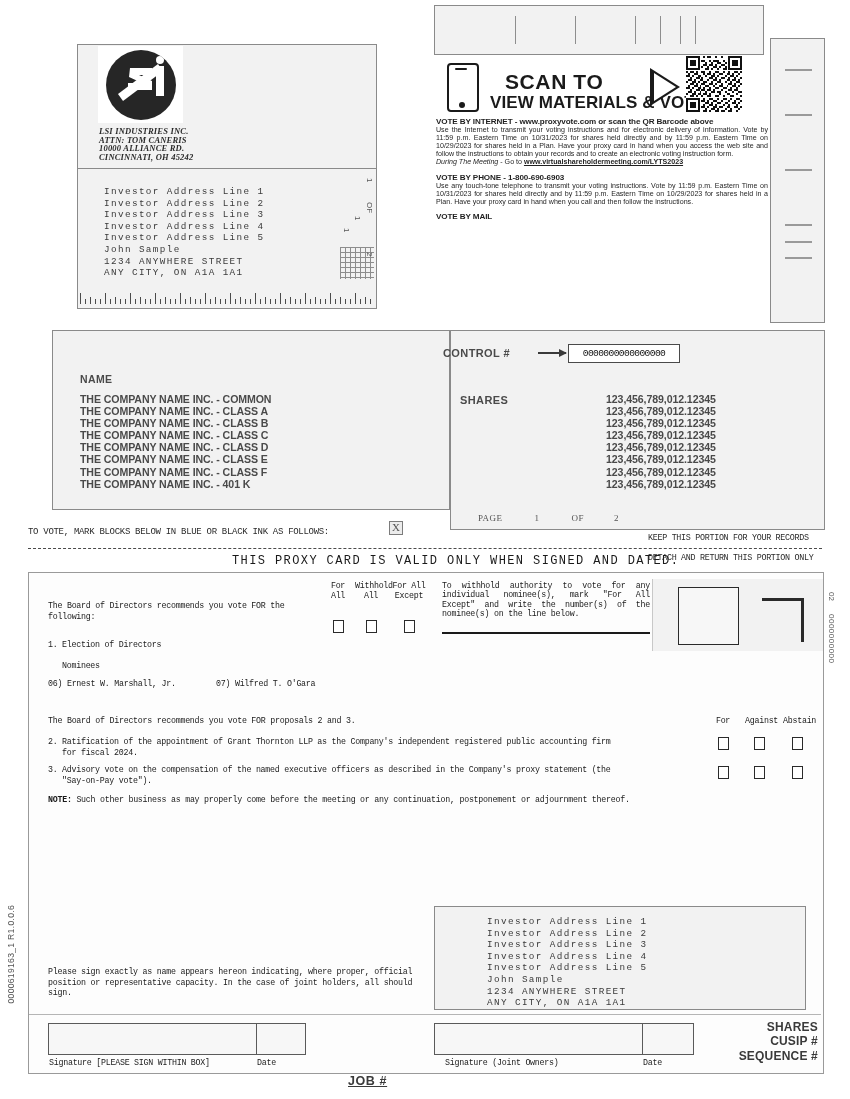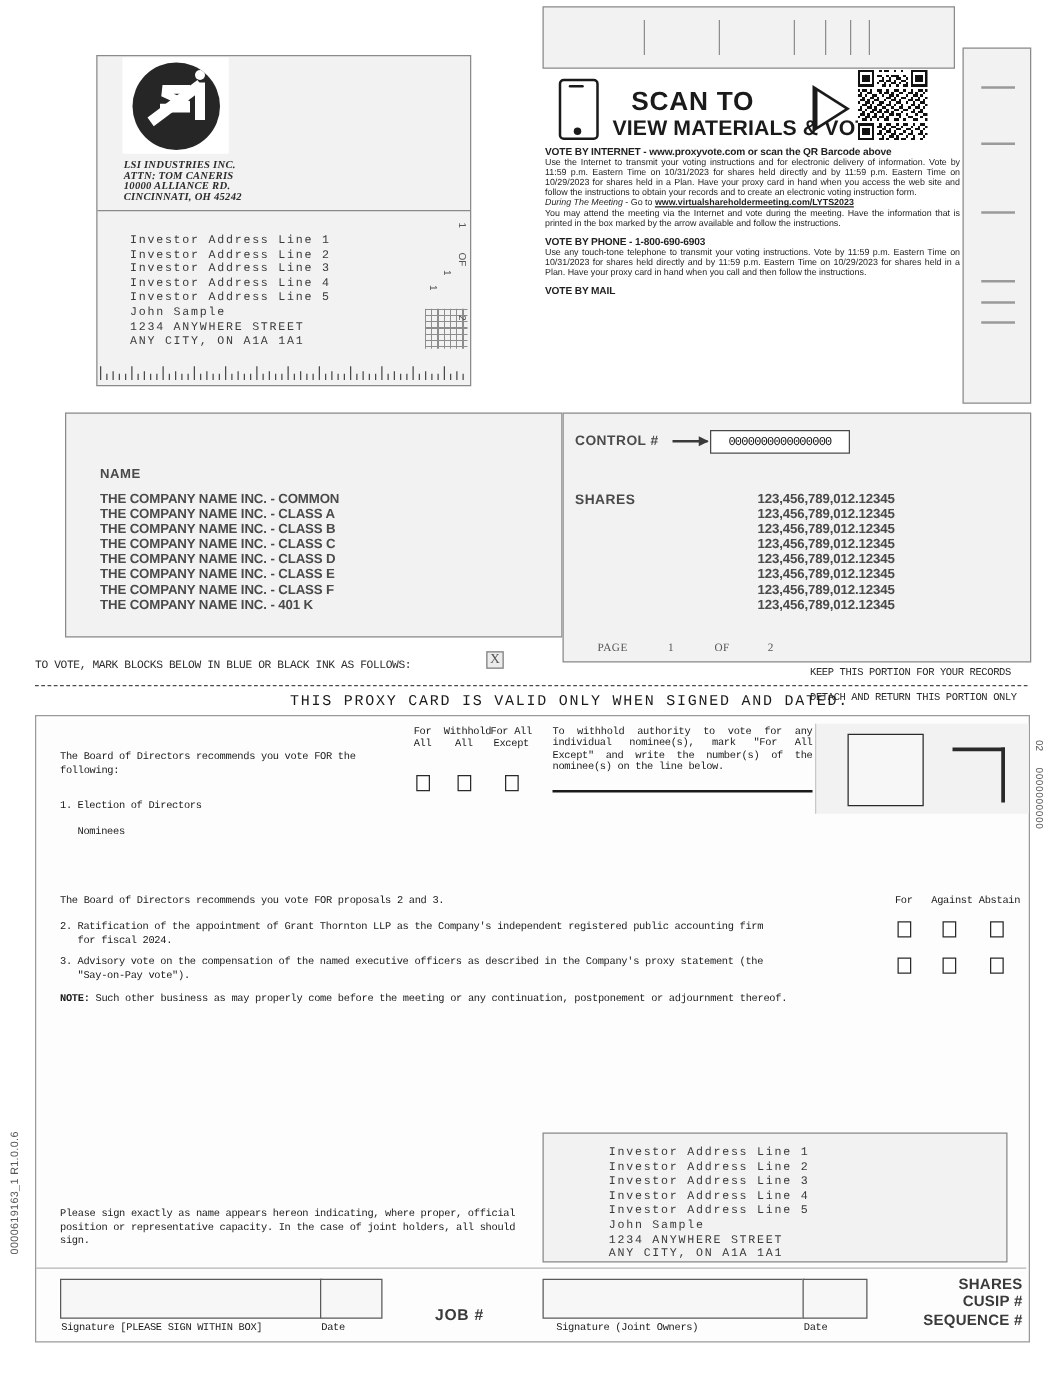--- a/index.html
+++ b/index.html
@@ -59,21 +59,21 @@
   #vote-instr .gap{height:7px;}
   #vote-instr .ital{font-style:italic;}
   #vote-instr .ul{text-decoration:underline;font-weight:bold;font-style:normal;}
 
   
   #namepanel{left:52px;top:330px;width:398px;height:180px;}
   #name-hdr{left:80px;top:373px;font-size:10.5px;font-weight:bold;letter-spacing:.4px;color:#4a4a4a;}
   #name-list{left:80px;top:393px;font-size:10.6px;font-weight:bold;line-height:12.1px;letter-spacing:-.1px;color:#4a4a4a;}
 
   #ctrlpanel{left:450px;top:330px;width:375px;height:200px;}
-  #ctrl-lab{left:460px;top:347px;font-size:11px;font-weight:bold;letter-spacing:.4px;color:#4a4a4a;}
+  #ctrl-lab{left:443px;top:347px;font-size:11px;font-weight:bold;letter-spacing:.4px;color:#4a4a4a;}
   #ctrl-arrow{left:538px;top:352px;width:28px;height:2px;background:#3a3a3a;}
   #ctrl-arrow:after{content:"";position:absolute;right:-1px;top:-3.5px;width:0;height:0;
       border-top:4.5px solid transparent;border-bottom:4.5px solid transparent;border-left:8px solid #3a3a3a;}
   #ctrl-box{left:568px;top:344px;width:110px;height:17px;border:1px solid #4a4a4a;background:#fff;
             display:flex;align-items:center;justify-content:center;}
   #ctrl-val{font-family:"Liberation Mono",monospace;font-size:9.6px;letter-spacing:-.6px;color:#111;}
   #sh-lab{left:460px;top:394px;font-size:11px;font-weight:bold;letter-spacing:.4px;color:#4a4a4a;}
   #sh-list{left:606px;top:393px;font-size:10.6px;font-weight:bold;line-height:12.1px;letter-spacing:-.1px;color:#4a4a4a;text-align:right;}
   #pageof{left:478px;top:513px;font-family:"Liberation Serif",serif;font-size:9px;color:#555;letter-spacing:.4px;}
   #pageof span{display:inline-block;}
@@ -147,21 +147,21 @@
   
   #sigdiv{left:29px;top:1014px;width:792px;height:1px;background:#b5b5b5;}
   #sigbox1{left:48px;top:1023px;width:208px;height:30px;border:1px solid #5a5a5a;background:#f7f7f7;}
   #datebox1{left:256px;top:1023px;width:48px;height:30px;border:1px solid #5a5a5a;background:#f7f7f7;}
   #siglab1{left:49px;top:1058px;}
   #datelab1{left:257px;top:1058px;}
   #sigbox2{left:434px;top:1023px;width:208px;height:30px;border:1px solid #5a5a5a;background:#f7f7f7;}
   #datebox2{left:642px;top:1023px;width:50px;height:30px;border:1px solid #5a5a5a;background:#f7f7f7;}
   #siglab2{left:445px;top:1058px;}
   #datelab2{left:643px;top:1058px;}
-  #jobnum{left:348px;top:1045px;font-size:12.5px;font-weight:bold;letter-spacing:.6px;color:#3a3a3a;}
+  #jobnum{left:348px;top:1074px;font-size:12.5px;font-weight:bold;letter-spacing:.6px;color:#3a3a3a;text-decoration:underline;}
   #scs{left:640px;top:1020px;width:178px;text-align:right;font-size:12px;font-weight:bold;
        line-height:14.4px;letter-spacing:.2px;color:#3a3a3a;}
 </style>
 </head>
 <body>
 
 <div class="abs panel" id="mail-outer"></div>
 
 <div class="abs" id="logo-box">
   <div id="logo-circle">
@@ -331,21 +331,20 @@
     <i style="top: 130px; width: 27px;"></i>
     <i style="top: 185px; width: 27px;"></i>
     <i style="top: 202px; width: 27px;"></i>
     <i style="top: 218px; width: 27px;"></i>
   </div>
 
 <div class="abs" id="vote-instr">
   <h4>VOTE BY INTERNET - www.proxyvote.com or scan the QR Barcode above</h4>
   <p>Use the Internet to transmit your voting instructions and for electronic delivery of information. Vote by 11:59 p.m. Eastern Time on 10/31/2023 for shares held directly and by 11:59 p.m. Eastern Time on 10/29/2023 for shares held in a Plan. Have your proxy card in hand when you access the web site and follow the instructions to obtain your records and to create an electronic voting instruction form.</p>
   <p><span class="ital">During The Meeting</span><span> - Go to </span><span class="ul">www.virtualshareholdermeeting.com/LYTS2023</span></p>
-  <p>You may attend the meeting via the Internet and vote during the meeting. Have the information that is printed in the box marked by the arrow available and follow the instructions.</p>
   <div class="gap"></div>
   <h4>VOTE BY PHONE - 1-800-690-6903</h4>
   <p>Use any touch-tone telephone to transmit your voting instructions. Vote by 11:59 p.m. Eastern Time on 10/31/2023 for shares held directly and by 11:59 p.m. Eastern Time on 10/29/2023 for shares held in a Plan. Have your proxy card in hand when you call and then follow the instructions.</p>
   <div class="gap"></div>
   <h4>VOTE BY MAIL</h4>
 </div>
 
 <div class="abs panel" id="namepanel"></div>
 <div class="abs" id="name-hdr">NAME</div>
 <div class="abs" id="name-list">
@@ -415,20 +414,24 @@
 <div class="cb" id="cb2"></div>
 <div class="cb" id="cb3"></div>
 <div class="abs" id="writeline"></div>
 
 <div class="abs bt" id="item1">
   <span style="display:inline-block;width:14px;">1.</span><span>Election of Directors</span>
 </div>
 <div class="abs bt" id="nom-hdr">Nominees</div>
 
 <div class="abs bt" id="nomgrid">
+  <div class="nrow">
+    <div class="nc w">06) Ernest W. Marshall, Jr.</div>
+    <div class="nc">07) Wilfred T. O'Gara</div>
+  </div>
 </div>
 
 <div class="abs bt" id="rec2">The Board of Directors recommends you vote FOR proposals 2 and 3.</div>
 <div class="abs bt" id="hdr-for">For</div>
 <div class="abs bt" id="hdr-ag">Against</div>
 <div class="abs bt" id="hdr-ab">Abstain</div>
 
 <div class="abs bt" id="item2">
   <span style="float:left;width:14px;">2.</span>
   <span style="display:block;margin-left:14px;">Ratification of the appointment of Grant Thornton LLP as the Company's independent registered public accounting firm for fiscal 2024.</span>

